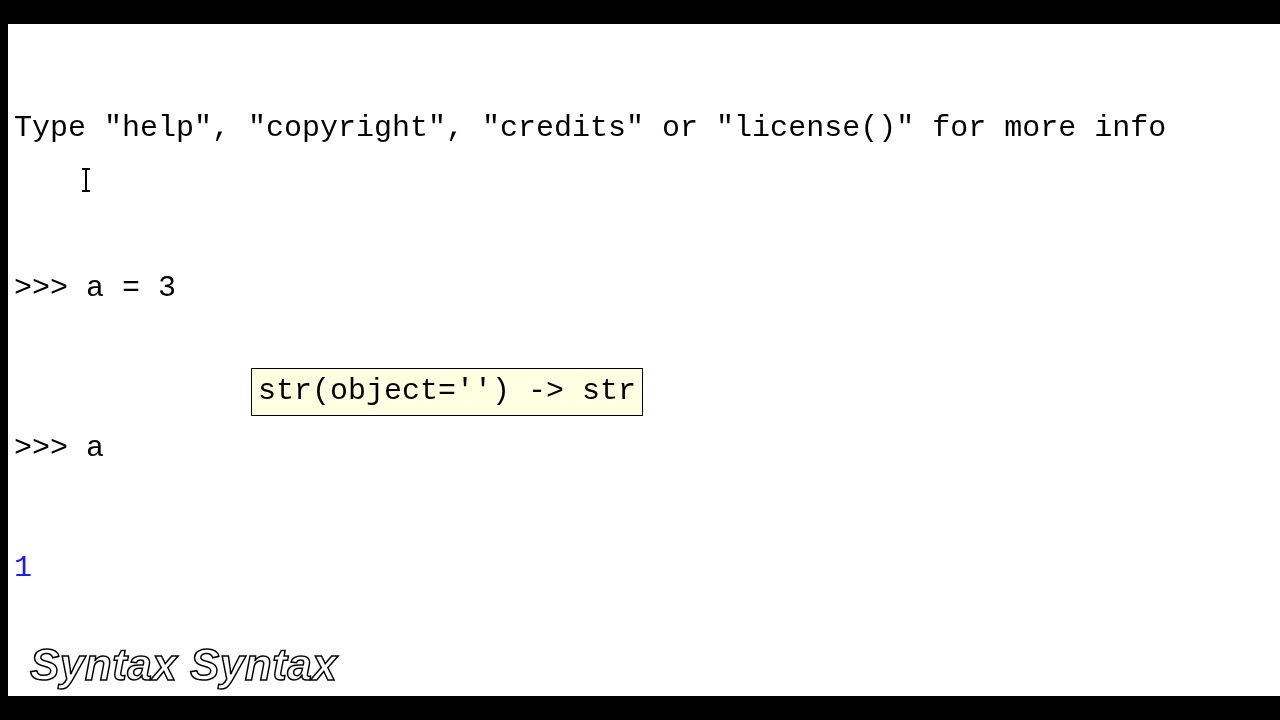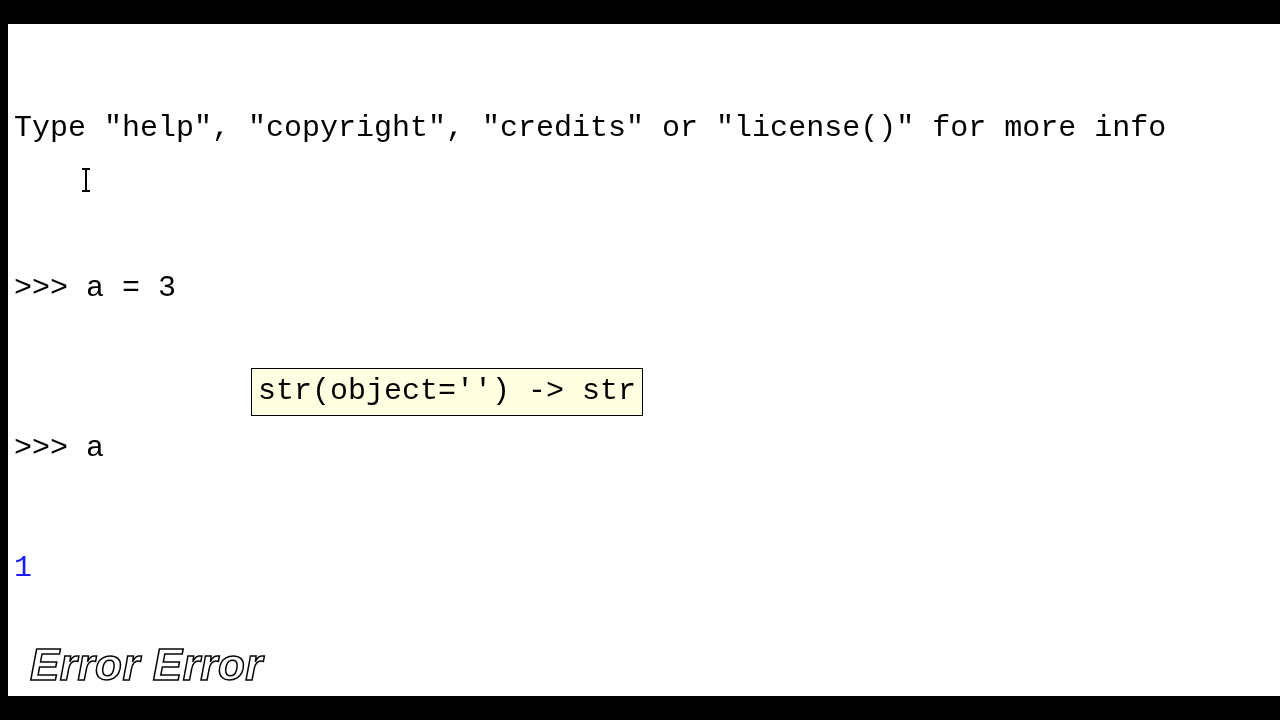--- a/index.html
+++ b/index.html
@@ -87,13 +87,13 @@
 
   
 
   <div class="ibeam"></div>
 
   <div class="tooltip">
     <div>str(object='') -&gt; str</div>
   </div>
 </div>
 
-<div class="watermark">Error Error</div>
+<div class="watermark">Syntax Syntax</div>
 
 </body></html>

